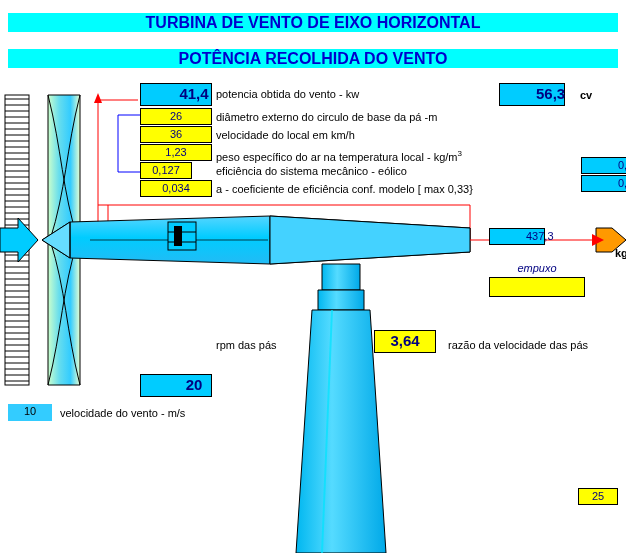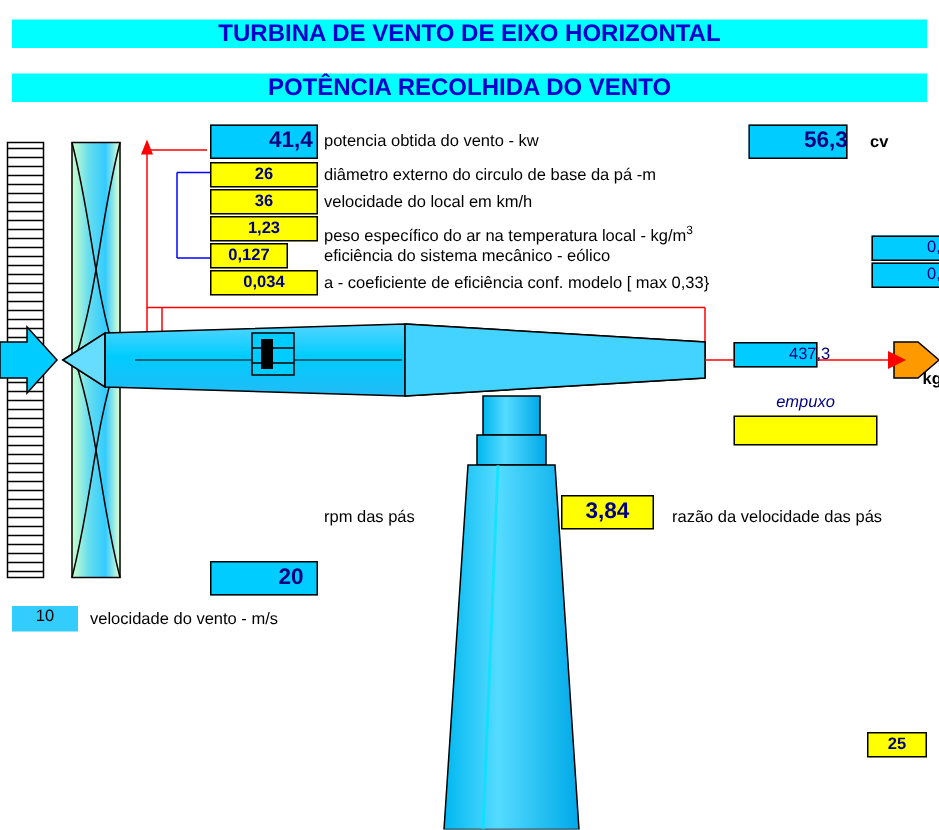--- a/index.html
+++ b/index.html
@@ -36,21 +36,21 @@
   
   .cell {
     box-sizing: border-box;
     border: 1px solid #000000;
     font-size: 11px;
     text-align: center;
     color: #000080;
     line-height: 15px;
     height: 17px;
   }
-  .cell.yellow { background: #ffff00; font-weight: bold; }
+  .cell.yellow { background: #ffff00; }
   .cell.cyan   { background: #00ccff; padding-left: 36px; }
   .cell.big {
     font-size: 15px;
     font-weight: bold;
     line-height: 20px;
     height: 23px;
   }
   .label {
     font-size: 11px;
     color: #000000;
@@ -275,19 +275,19 @@
 <div class="abs cell cyan" id="coef2-value">0,0317</div>
 
 <div class="abs cell cyan" id="thrust-value">437,3</div>
 <div class="abs label" id="thrust-label">kgf</div>
 <div class="abs" id="thrust-word">empuxo</div>
 <div class="abs cell yellow" id="thrust-empty"></div>
 
 <div class="abs cell cyan big" id="rpm-value">20</div>
 <div class="abs label" id="rpm-label">rpm das pás</div>
 
-<div class="abs cell yellow big" id="ratio-value">3,84</div>
+<div class="abs cell yellow big" id="ratio-value">3,64</div>
 <div class="abs label" id="ratio-label">razão da velocidade das pás</div>
 
 <div class="abs cell" id="wind-value">10</div>
 <div class="abs label" id="wind-label">velocidade do vento - m/s</div>
 
 <div class="abs cell yellow" id="count-value">25</div>
 
 </body></html>

